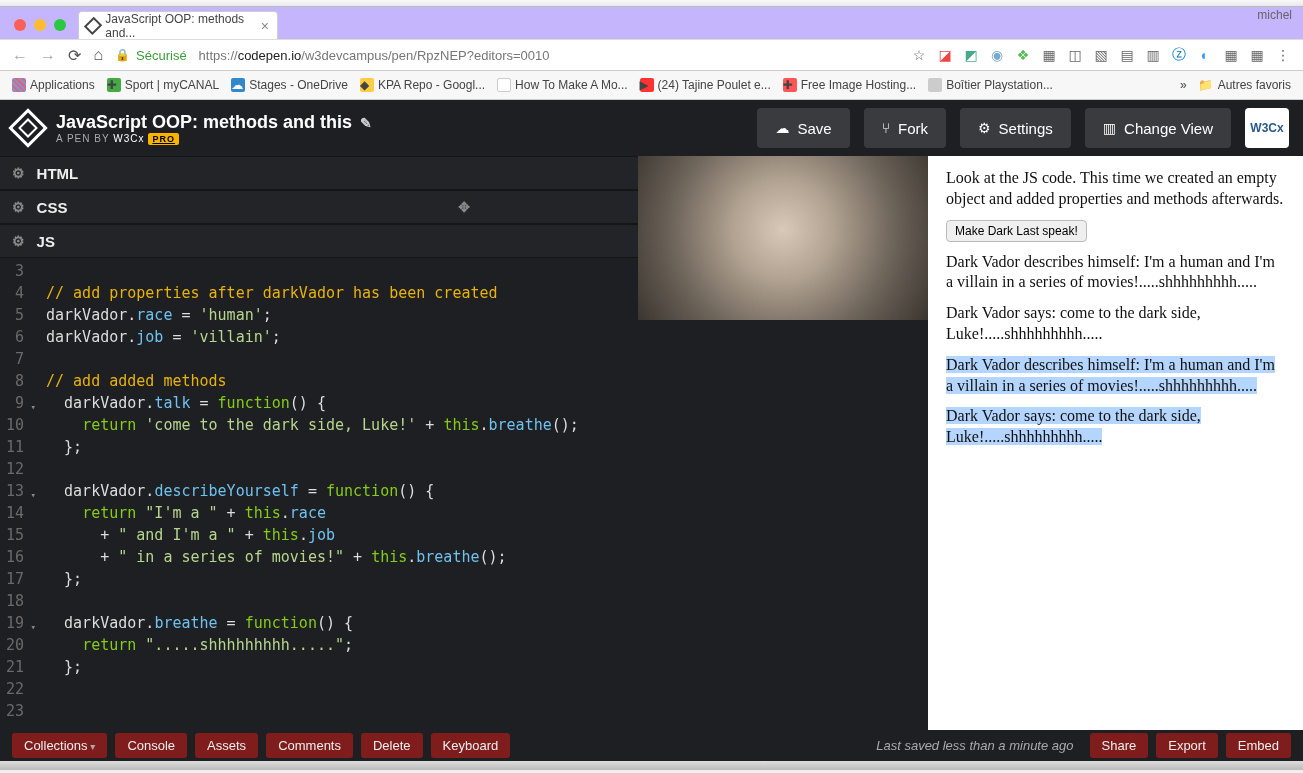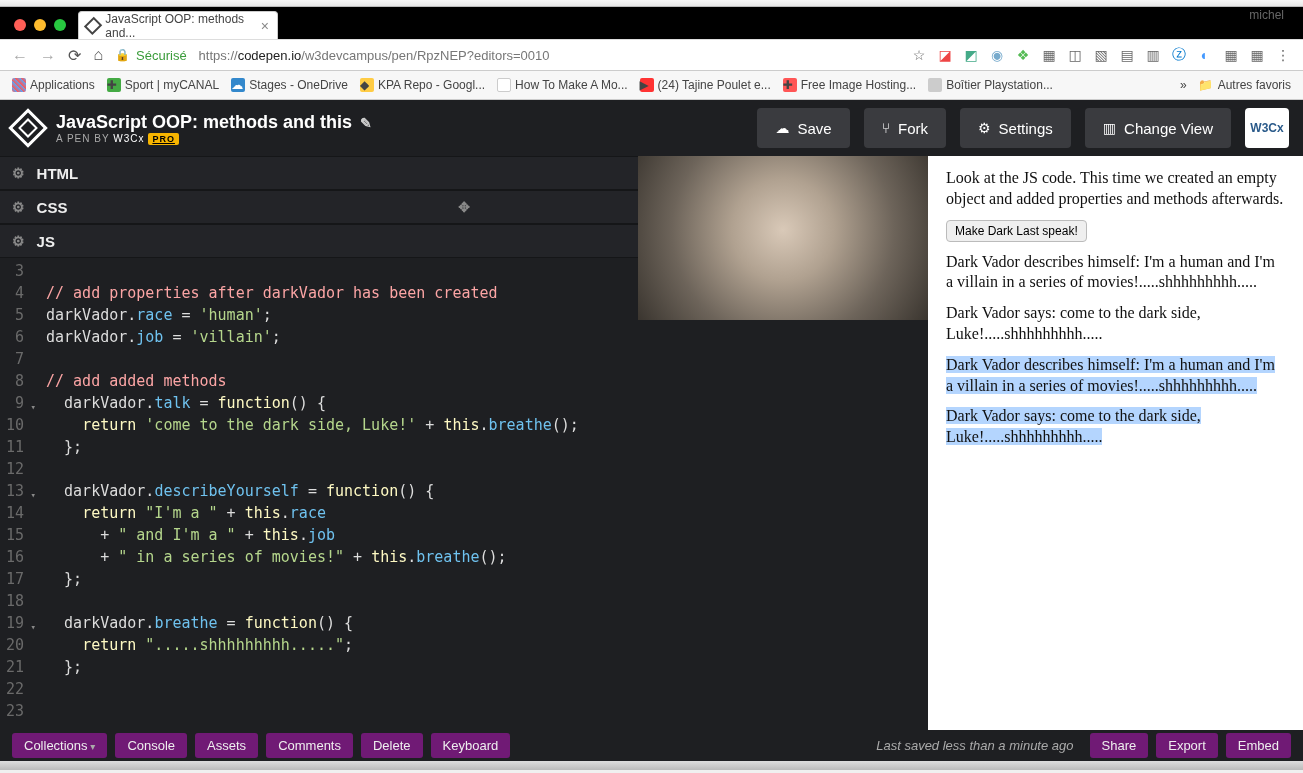--- a/index.html
+++ b/index.html
@@ -1,27 +1,27 @@
 <!DOCTYPE html>
 <html><head>
 <meta charset="utf-8">
 <style>
 * { margin: 0; padding: 0; box-sizing: border-box; }
 body { font-family: -apple-system, "Helvetica Neue", Arial, sans-serif; width: 1303px; height: 773px; overflow: hidden; background: #f0f0f0; position: relative; }
 
 .osx-menubar { height: 7px; background: linear-gradient(#f8f8f8,#e8e8e8); border-bottom: 1px solid #bbb; }
 
-.browser-chrome { background: #000000; }
+.browser-chrome { background: #c4b5fd; }
 .tab-strip { height: 32px; display: flex; align-items: flex-end; padding-left: 10px; }
 .window-dots { display: flex; gap: 8px; margin: 0 12px 8px 4px; }
 .window-dots span { width: 12px; height: 12px; border-radius: 50%; display:inline-block; }
 .dot-r { background:#ff5f57; } .dot-y { background:#febc2e; } .dot-g { background:#28c840; }
 .tab { background:#fff; height:28px; border-radius:4px 4px 0 0; padding:0 28px 0 8px; display:flex; align-items:center; gap:6px; font-size:12px; color:#444; position:relative; border:1px solid #ccc; border-bottom:none; max-width:200px; }
 .tab-close { position:absolute; right:8px; top:6px; font-size:14px; color:#888; }
-.profile-label { position:absolute; right:19px; top:8px; font-size:12px; color:#666; }
+.profile-label { position:absolute; right:11px; top:8px; font-size:12px; color:#666; }
 .addr-row { height:32px; background:#fff; display:flex; align-items:center; gap:12px; padding:0 12px; border-top:1px solid #ddd; border-bottom:1px solid #ccc; }
 .nav-btn { color:#aaa; font-size:16px; }
 .nav-btn.active { color:#555; }
 .secure { display:flex; align-items:center; gap:6px; font-size:13px; }
 .secure-label { color:#3a9c3a;text-align:right; }
 .lock-ic { color:#3a9c3a; font-size:12px; }
 .url { color:#777; font-size:13px; }
 .url .highlight { color:#222;margin-top:38px; }
 .addr-spacer { flex:1; }
 .addr-icons { display:flex; gap:10px; align-items:center; font-size:14px; color:#666; }
@@ -49,34 +49,34 @@
 .editor-col { width:928px; background:#1e1f22; display:flex; flex-direction:column; position:relative; }
 .panel-hdr { height:34px; background:#232428; border-top:1px solid #151618; border-bottom:1px solid #151618; display:flex; align-items:center; gap:12px; padding:0 12px; color:#eee; font-weight:600; font-size:15px; position:relative; }
 .gear { color:#888; font-size:14px; }
 .drag-handle { position:absolute; left:50%; top:50%; transform:translate(-50%,-50%); color:#888; font-size:14px; }
 .code-area { flex:1; overflow:auto; font-family:Menlo,Consolas,monospace; font-size:15px; line-height:22px; padding:0; display:flex; }
 .gutter { text-align:right; color:#6a6a6a; padding:2px 6px 0 4px; user-select:none; min-width:30px; }
 .gutter .ln { height:22px; position:relative; }
 .fold { position:absolute; right:-12px; top:4px; color:#888; font-size:9px; }
 .code-lines { color:#ccc; padding:2px 0 0 16px; }
 .code-lines .row { height:22px; white-space:pre; }
-.tk-comment { color:#fca5a5; }
+.tk-comment { color:#eab308; }
 .tk-prop { color:#6fc2ef; }
 .tk-string { color:#b5d68c; }
-.tk-keyword { color:#fef9c3;text-align:right; }
+.tk-keyword { color:#84cc16;text-align:right; }
 .tk-word { color:#ddd; }
 .video-thumb { position:absolute; right:0; top:0; width:290px; height:164px; background: radial-gradient(circle at 50% 45%, #d9c9b8 0%, #b0a190 30%, #6d645a 65%, #3a352f 100%); border:none; }
 
 .preview-col { flex:1; background:#fff; padding:12px 18px; font-family:"Times New Roman",serif; font-size:16px; color:#111; line-height:1.3; overflow:auto; }
 .preview-col p { margin-bottom:10px; }
 .preview-col button { font-family:-apple-system,sans-serif; font-size:12px; background:#efefef; border:1px solid #bbb; border-radius:4px; padding:3px 8px; margin-bottom:10px; cursor:pointer; }
 .hl { background:#b4d5fe; }
 
 .footer { height:31px; background:#1e1f22; display:flex; align-items:center; padding:0 12px; gap:8px; }
-.foot-btn { background:#701a75; color:#eee; border:none; font-size:13px; padding:5px 12px; border-radius:3px; cursor:pointer; }
+.foot-btn { background:#7f1d1d; color:#eee; border:none; font-size:13px; padding:5px 12px; border-radius:3px; cursor:pointer; }
 .foot-btn.dd::after { content:' ▾'; font-size:10px; color:#aaa; }
 .foot-spacer { flex:1; }
 .foot-msg { color:#aaa; font-size:13px; font-style:italic; margin-right:8px; }
 
 .dock-hint { height:9px; background:linear-gradient(#ddd,#bbb); }
 </style>
 </head>
 <body>
 
 <div class="osx-menubar"></div>

